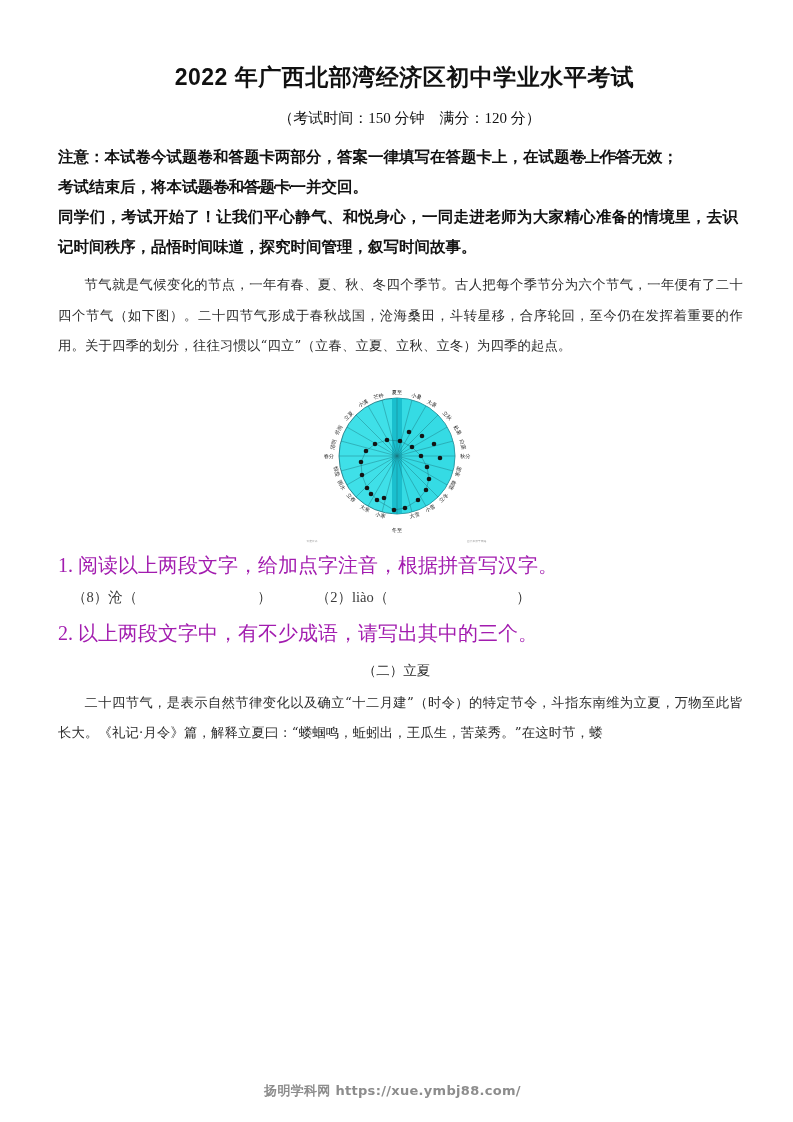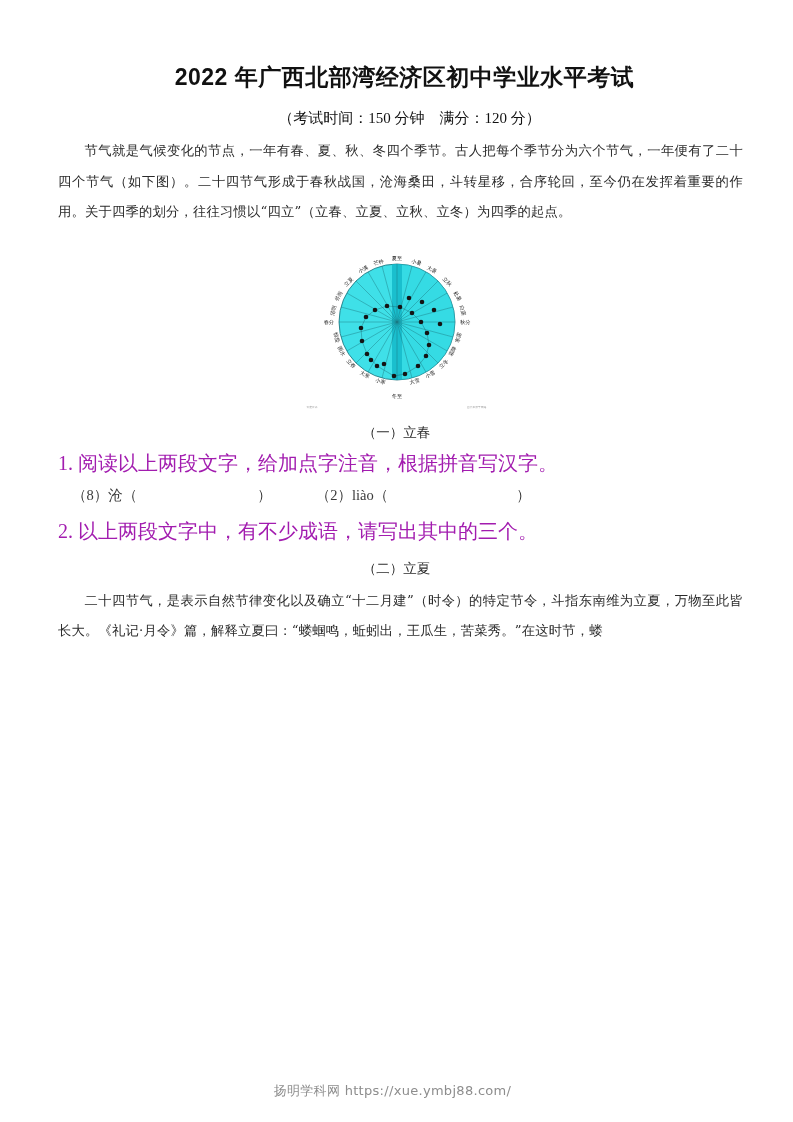--- a/index.html
+++ b/index.html
@@ -152,30 +152,36 @@
   .footer-mark {
     position: absolute;
     left: 0;
     right: 8px;
     bottom: 22px;
     text-align: center;
     font-family: "DejaVu Sans", "Liberation Sans", sans-serif;
     font-size: 13px;
     color: #8d8d8d;
     letter-spacing: 0.3px;
+    font-weight: bold;
   }
 </style>
 </head>
 <body>
 
 <div class="page">
 
   <h1 class="doc-title">2022 年广西北部湾经济区初中学业水平考试</h1>
   <div class="exam-meta">（考试时间：150 分钟　满分：120 分）</div>
 
+  <div class="notice">
+    <p><span>注意：本试卷今试题卷和答题卡两部分，答案一律填写在答题卡上，在试题</span><span class="dotted">卷上作答</span><span>无效；</span></p>
+    <p><span>考试结束后，将本</span><span class="dotted">试题卷和答题卡</span><span>一并交回。</span></p>
+    <p>同学们，考试开始了！让我们平心静气、和悦身心，一同走进老师为大家精心准备的情境里，去识记时间秩序，品悟时间味道，探究时间管理，叙写时间故事。</p>
+  </div>
 
 
   <div class="body-text">
     <p class="indent">节气就是气候变化的节点，一年有春、夏、秋、冬四个季节。古人把每个季节分为六个节气，一年便有了二十四个节气（如下图）。二十四节气形成于春秋战国，沧海桑田，斗转星移，合序轮回，至今仍在发挥着重要的作用。关于四季的划分，往往习惯以“四立”（立春、立夏、立秋、立冬）为四季的起点。</p>
   </div>
 
   <div class="diagram-wrap">
     <div class="diagram">
       <svg width="186" height="172" viewBox="0 0 186 172">
         <defs>
@@ -273,21 +279,20 @@
           <text transform="translate(46,45) rotate(-45)" text-anchor="middle">立夏</text>
           <text transform="translate(60,33) rotate(-30)" text-anchor="middle">小满</text>
           <text transform="translate(75,26) rotate(-15)" text-anchor="middle">芒种</text>
         </g>
       </svg>
       <div class="dg-credit-l">百度百科</div>
       <div class="dg-credit-r">图片来源于网络</div>
     </div>
   </div>
 
-  <div class="sub-head">（一）立春</div>
 
 
   <div class="q-line">1. 阅读以上两段文字，给加点字注音，根据拼音写汉字。</div>
   <div class="q-blank-row">
     <span>（8）沧（</span><span class="gap-lg"></span><span>）</span><span class="gap-md"></span><span>（2）liào（</span><span class="gap-xl"></span><span>）</span>
   </div>
   <div class="q-line">2. 以上两段文字中，有不少成语，请写出其中的三个。</div>
 
   <div class="sub-head">（二）立夏</div>
 

